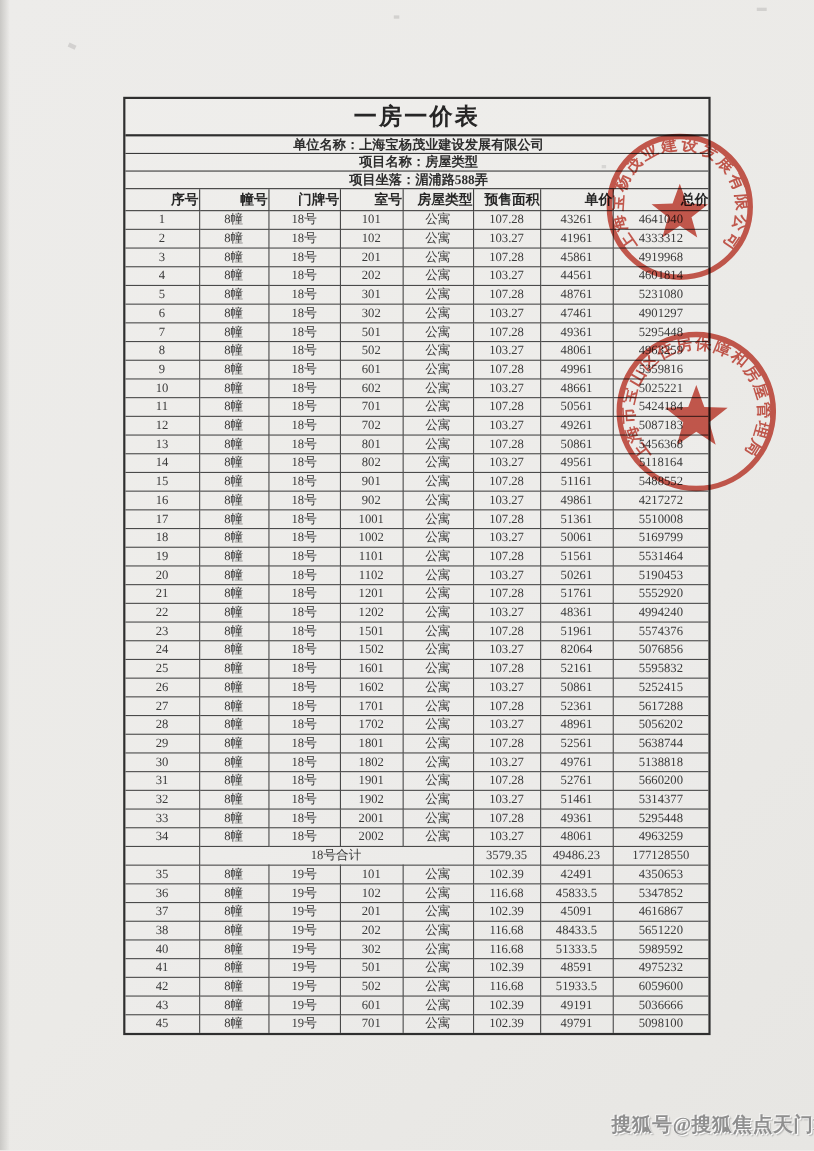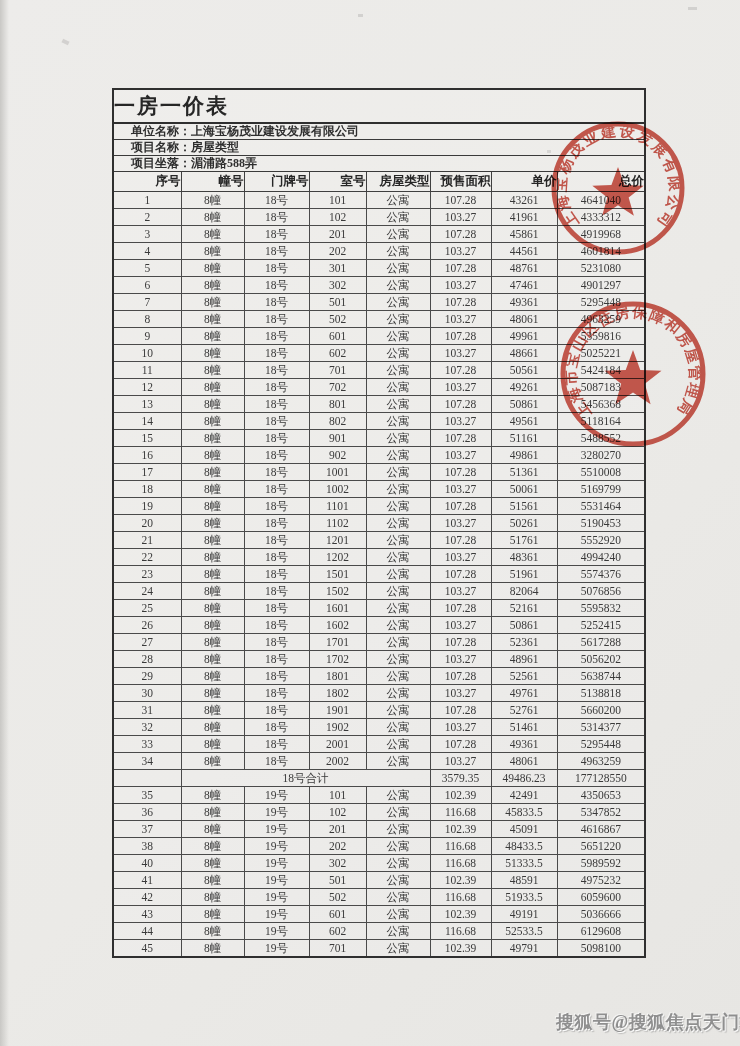--- a/index.html
+++ b/index.html
@@ -23,27 +23,27 @@
   .a3{left:688px;top:7px;width:9px;height:3px;}
   .a4{left:547px;top:150px;width:4px;height:3px;}
 
   
   .sheet{
     position:absolute;left:112px;top:88px;width:534px;
     border:2px solid #2f2f2f;background:rgba(255,255,255,0.12);
     box-sizing:border-box;color:#2e2e2e;
   }
   .title-row{
-    height:32px;line-height:32px;
+    height:32px;line-height:32px;text-align:center;
     font-size:21px;font-weight:bold;letter-spacing:2px;
     border-bottom:2px solid #2f2f2f;color:#262626;
   }
   .info-row{
     height:15px;line-height:15px;font-size:12px;font-weight:bold;
-    border-bottom:1px solid #3a3a3a;padding-left:17px;white-space:nowrap;
+    border-bottom:1px solid #3a3a3a;padding-left:3px;white-space:nowrap;text-align:center;
   }
   table.price{
     width:100%;border-collapse:collapse;table-layout:fixed;
   }
   table.price th{
     height:19px;font-size:12.5px;font-weight:bold;color:#262626;
     border:1px solid #3f3f3f;border-top:none;padding:0;text-align:right;
     white-space:nowrap;overflow:hidden;
   }
   table.price td{
@@ -263,21 +263,21 @@
             <td>5488552</td>
           </tr>
           <tr>
             <td>16</td>
             <td>8幢</td>
             <td>18号</td>
             <td>902</td>
             <td>公寓</td>
             <td>103.27</td>
             <td>49861</td>
-            <td>3280270</td>
+            <td>4217272</td>
           </tr>
           <tr>
             <td>17</td>
             <td>8幢</td>
             <td>18号</td>
             <td>1001</td>
             <td>公寓</td>
             <td>107.28</td>
             <td>51361</td>
             <td>5510008</td>
@@ -531,30 +531,20 @@
           </tr>
           <tr>
             <td>43</td>
             <td>8幢</td>
             <td>19号</td>
             <td>601</td>
             <td>公寓</td>
             <td>102.39</td>
             <td>49191</td>
             <td>5036666</td>
-          </tr>
-          <tr>
-            <td>44</td>
-            <td>8幢</td>
-            <td>19号</td>
-            <td>602</td>
-            <td>公寓</td>
-            <td>116.68</td>
-            <td>52533.5</td>
-            <td>6129608</td>
           </tr>
           <tr>
             <td>45</td>
             <td>8幢</td>
             <td>19号</td>
             <td>701</td>
             <td>公寓</td>
             <td>102.39</td>
             <td>49791</td>
             <td>5098100</td>

